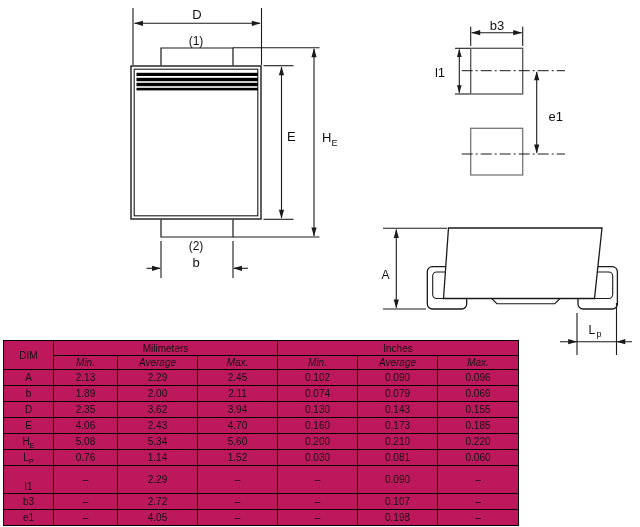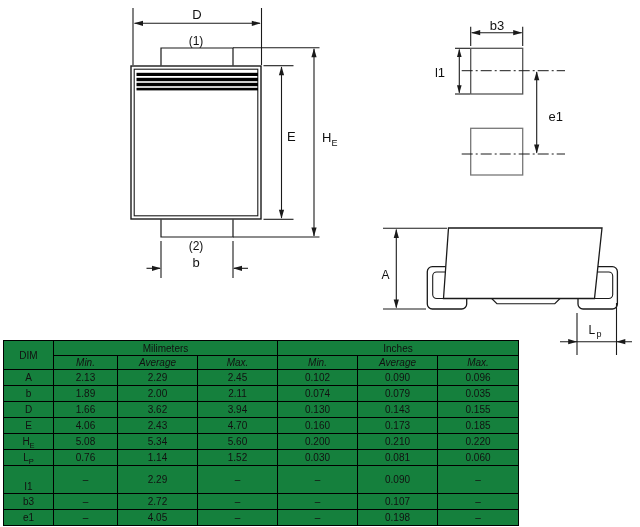--- a/index.html
+++ b/index.html
@@ -9,21 +9,21 @@
   }
   svg text { font-family:"Liberation Sans", sans-serif; fill:#111; }
   .lbl   { font-size:13px; }
   .lbl-m { font-size:12px; }
   .sub   { font-size:9px; }
 
   table.dims {
     position:absolute; left:3px; top:340px;
     border-collapse:collapse; table-layout:fixed;
     width:515px; font-size:10px; color:#111;
-    border:1.5px solid #000; background:#15803d;
+    border:1.5px solid #000; background:#be185d;
   }
   table.dims td {
     border:1px solid #000; text-align:center; vertical-align:middle;
     padding:0; height:15px; overflow:hidden;
   }
   table.dims thead tr.h1 td { height:14px; }
   table.dims thead tr.h2 td { height:13px;font-style:italic; }
   table.dims tr.tall td { height:26px; }
   table.dims td.dimcell.lowlabel { vertical-align:bottom; padding-bottom:1px; }
   table.dims sub { font-size:7.5px; line-height:0; }
@@ -194,25 +194,25 @@
           <td>0.090</td>
           <td>0.096</td>
         </tr>
         <tr>
           <td class="dimcell">b</td>
           <td>1.89</td>
           <td>2.00</td>
           <td>2.11</td>
           <td>0.074</td>
           <td>0.079</td>
-          <td>0.035</td>
+          <td>0.069</td>
         </tr>
         <tr>
           <td class="dimcell">D</td>
-          <td>1.66</td>
+          <td>2.35</td>
           <td>3.62</td>
           <td>3.94</td>
           <td>0.130</td>
           <td>0.143</td>
           <td>0.155</td>
         </tr>
         <tr>
           <td class="dimcell">E</td>
           <td>4.06</td>
           <td>2.43</td>

